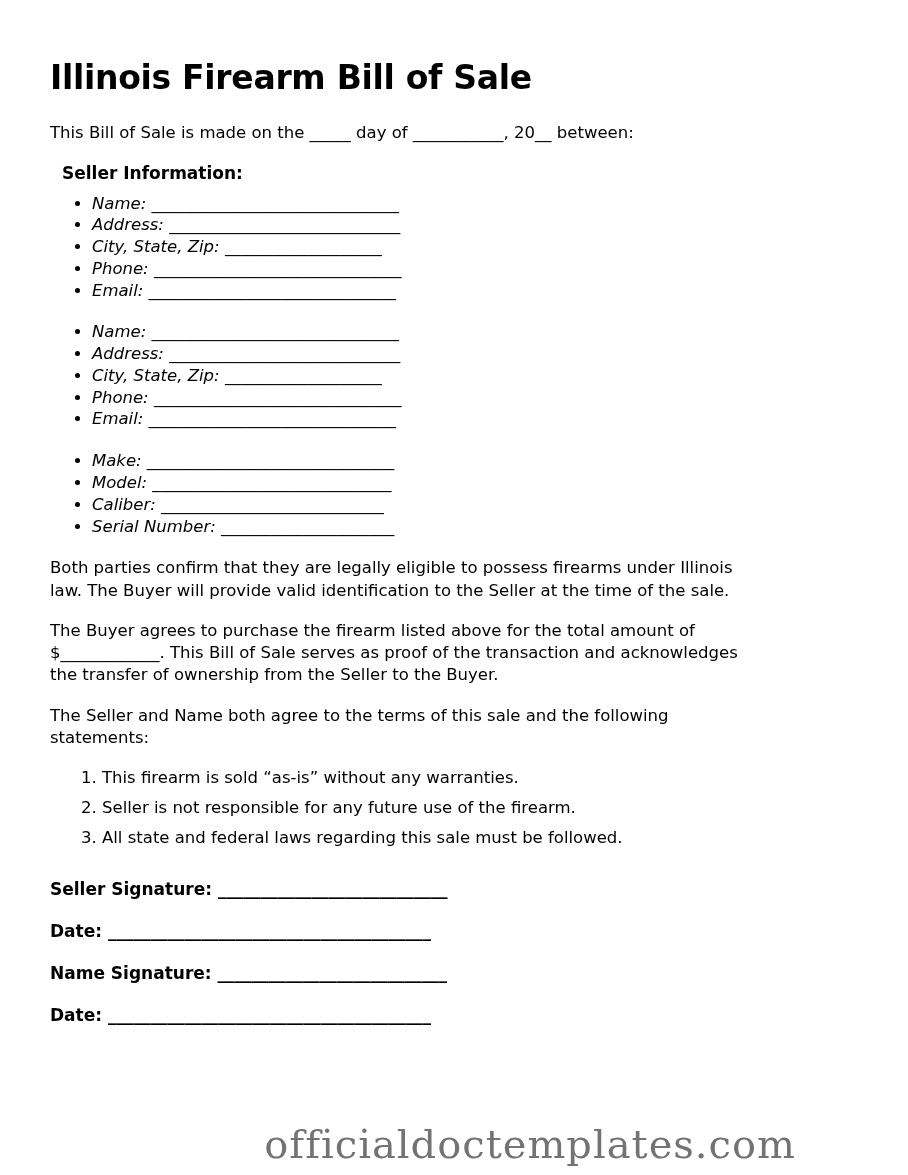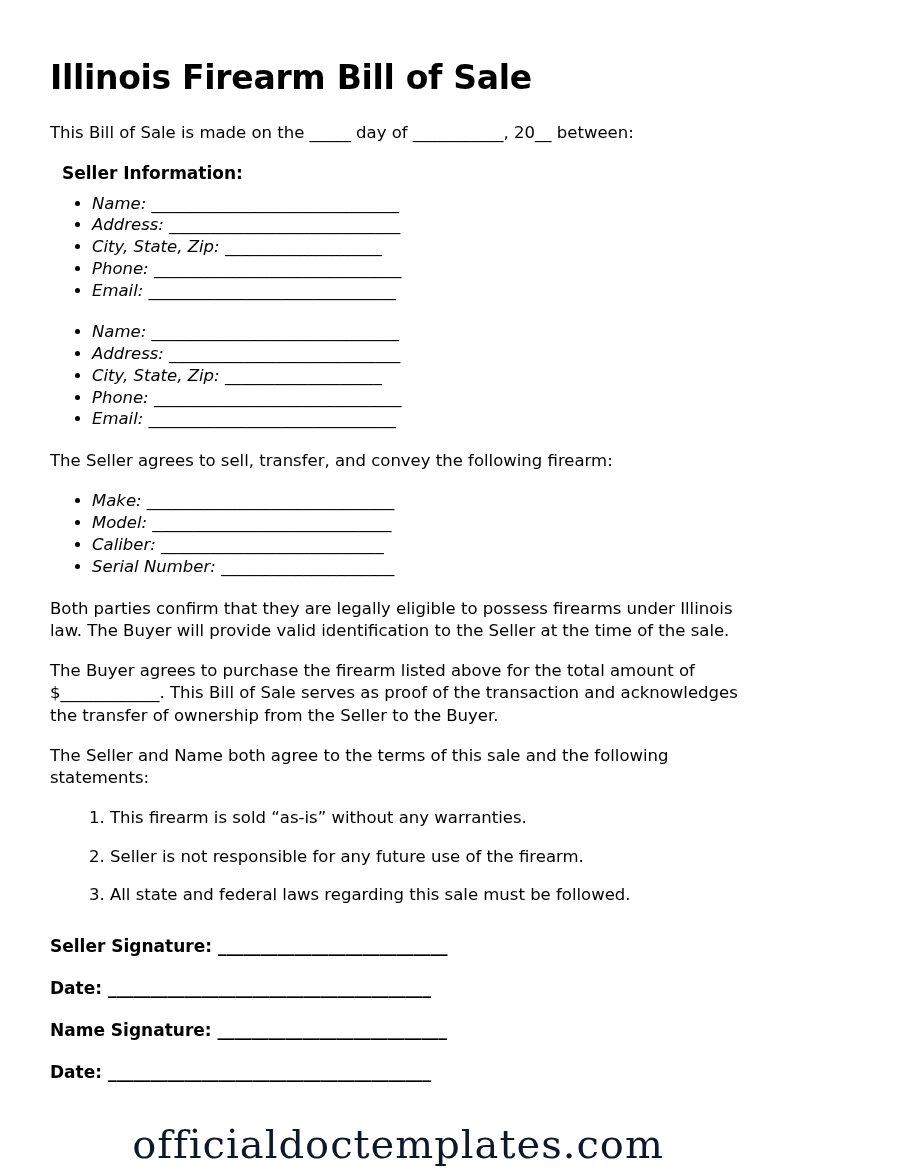--- a/index.html
+++ b/index.html
@@ -53,37 +53,37 @@
     margin: 0;
     font-style: italic;
   }
   ol.terms-list {
     margin: 0 0 22px 0;
     padding-left: 44px;
   }
   ol.terms-list li {
     font-size: 16.5px;
     line-height: 1.34;
-    margin: 16px;
+    margin: 8px;
   }
   .sig-line {
     font-size: 17px;
     font-weight: bold;
     margin: 0 0 22px 0;
   }
   .spacer-8 { height: 8px; }
   .watermark {
     position: absolute;
     left: 0;
     right: 0;
     bottom: 8px;
-    text-align: center;
+    text-align: right;
     font-family: "DejaVu Serif", serif;
     font-size: 40px;
-    color: #0f172a;
+    color: #737373;
     letter-spacing: 1px;
     white-space: nowrap;
   }
 </style>
 </head>
 <body>
 
 <div class="page">
 
   <h1 class="doc-title">Illinois Firearm Bill of Sale</h1>
@@ -100,21 +100,20 @@
   </ul>
 
   <ul class="field-list">
     <li>Name: ______________________________</li>
     <li>Address: ____________________________</li>
     <li>City, State, Zip: ___________________</li>
     <li>Phone: ______________________________</li>
     <li>Email: ______________________________</li>
   </ul>
 
-  <p class="para">The Seller agrees to sell, transfer, and convey the following firearm:</p>
   <ul class="field-list">
     <li>Make: ______________________________</li>
     <li>Model: _____________________________</li>
     <li>Caliber: ___________________________</li>
     <li>Serial Number: _____________________</li>
   </ul>
 
   <p class="para">Both parties confirm that they are legally eligible to possess firearms under Illinois law. The Buyer will provide valid identification to the Seller at the time of the sale.</p>
 
   <p class="para">The Buyer agrees to purchase the firearm listed above for the total amount of $____________. This Bill of Sale serves as proof of the transaction and acknowledges the transfer of ownership from the Seller to the Buyer.</p>

